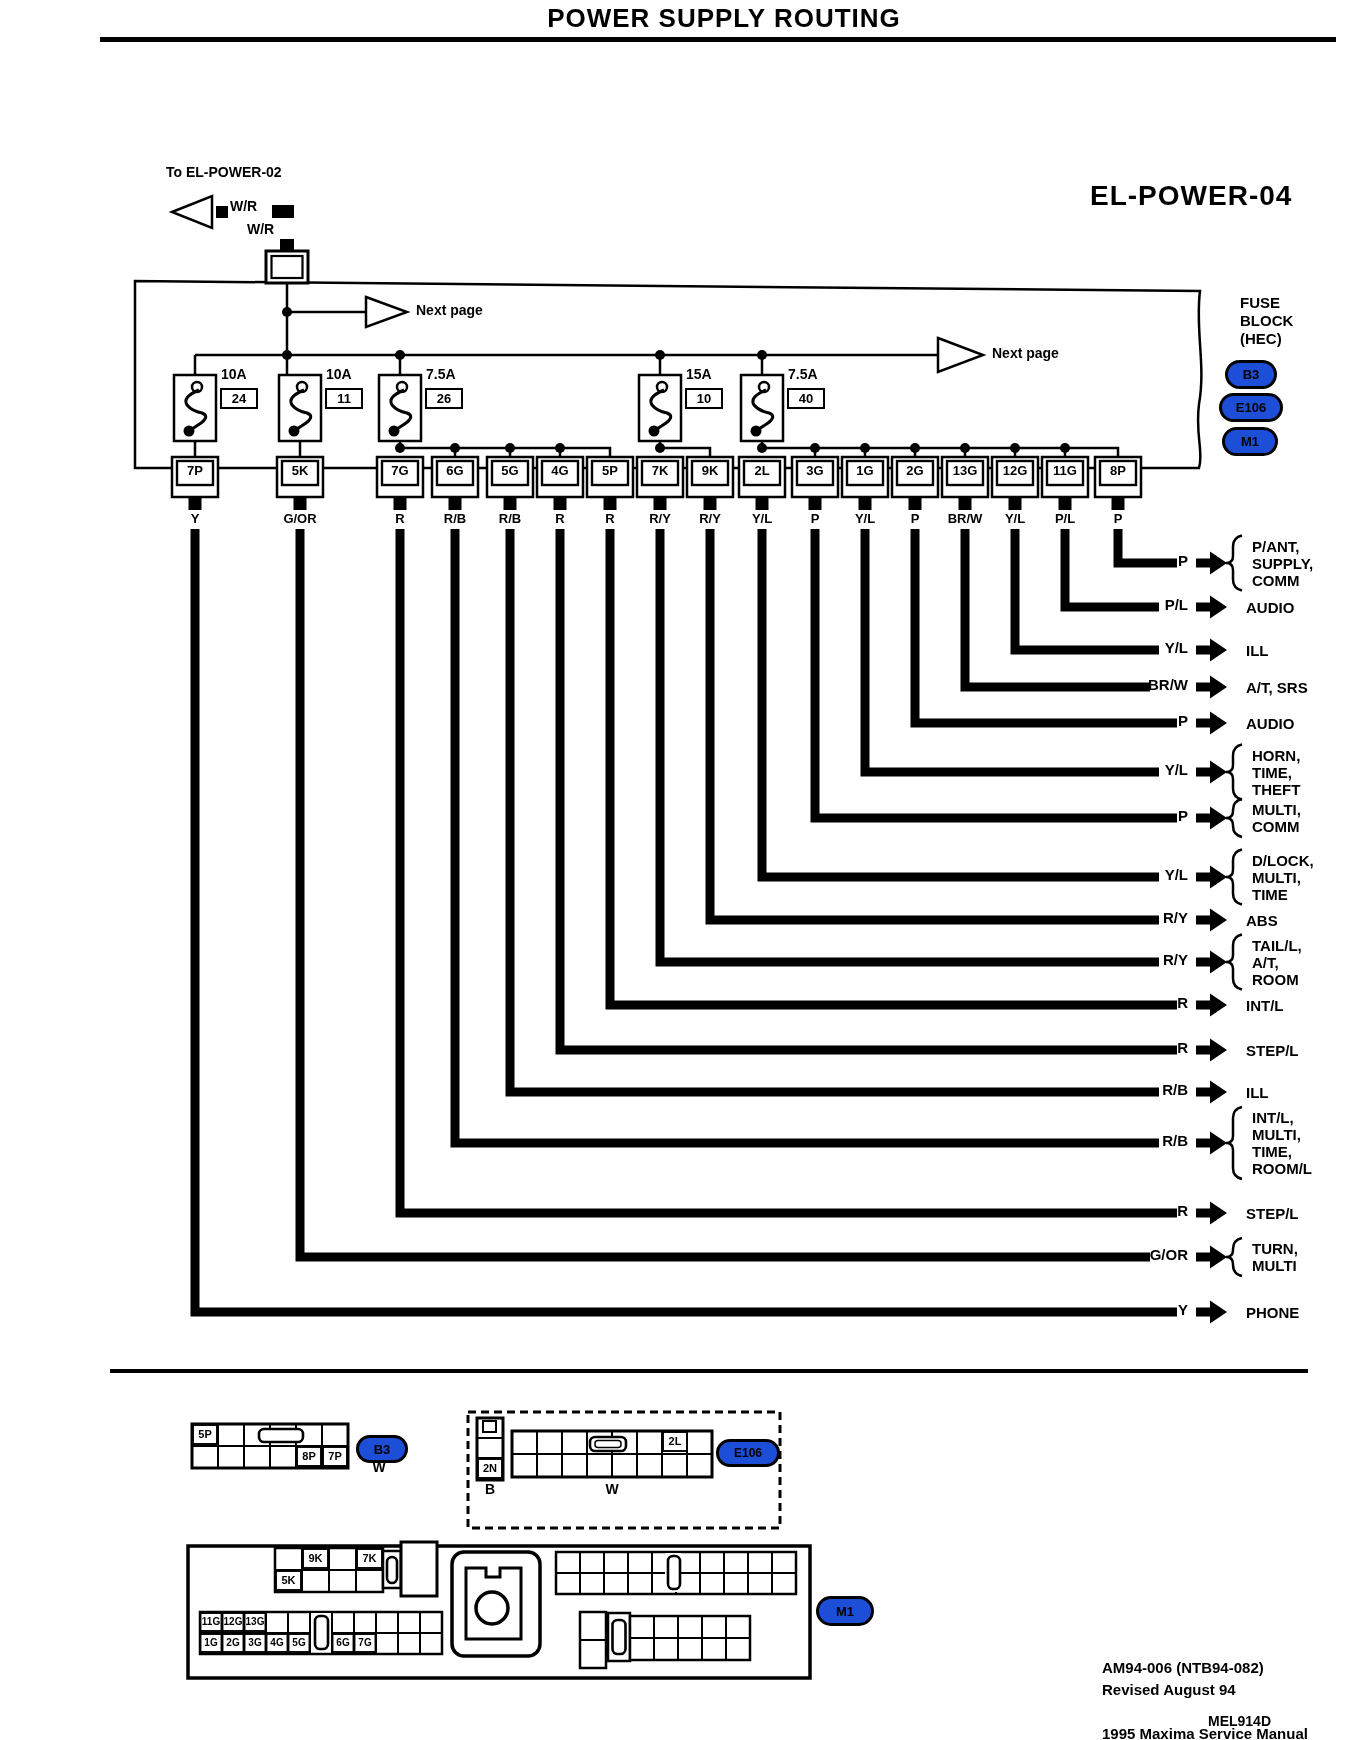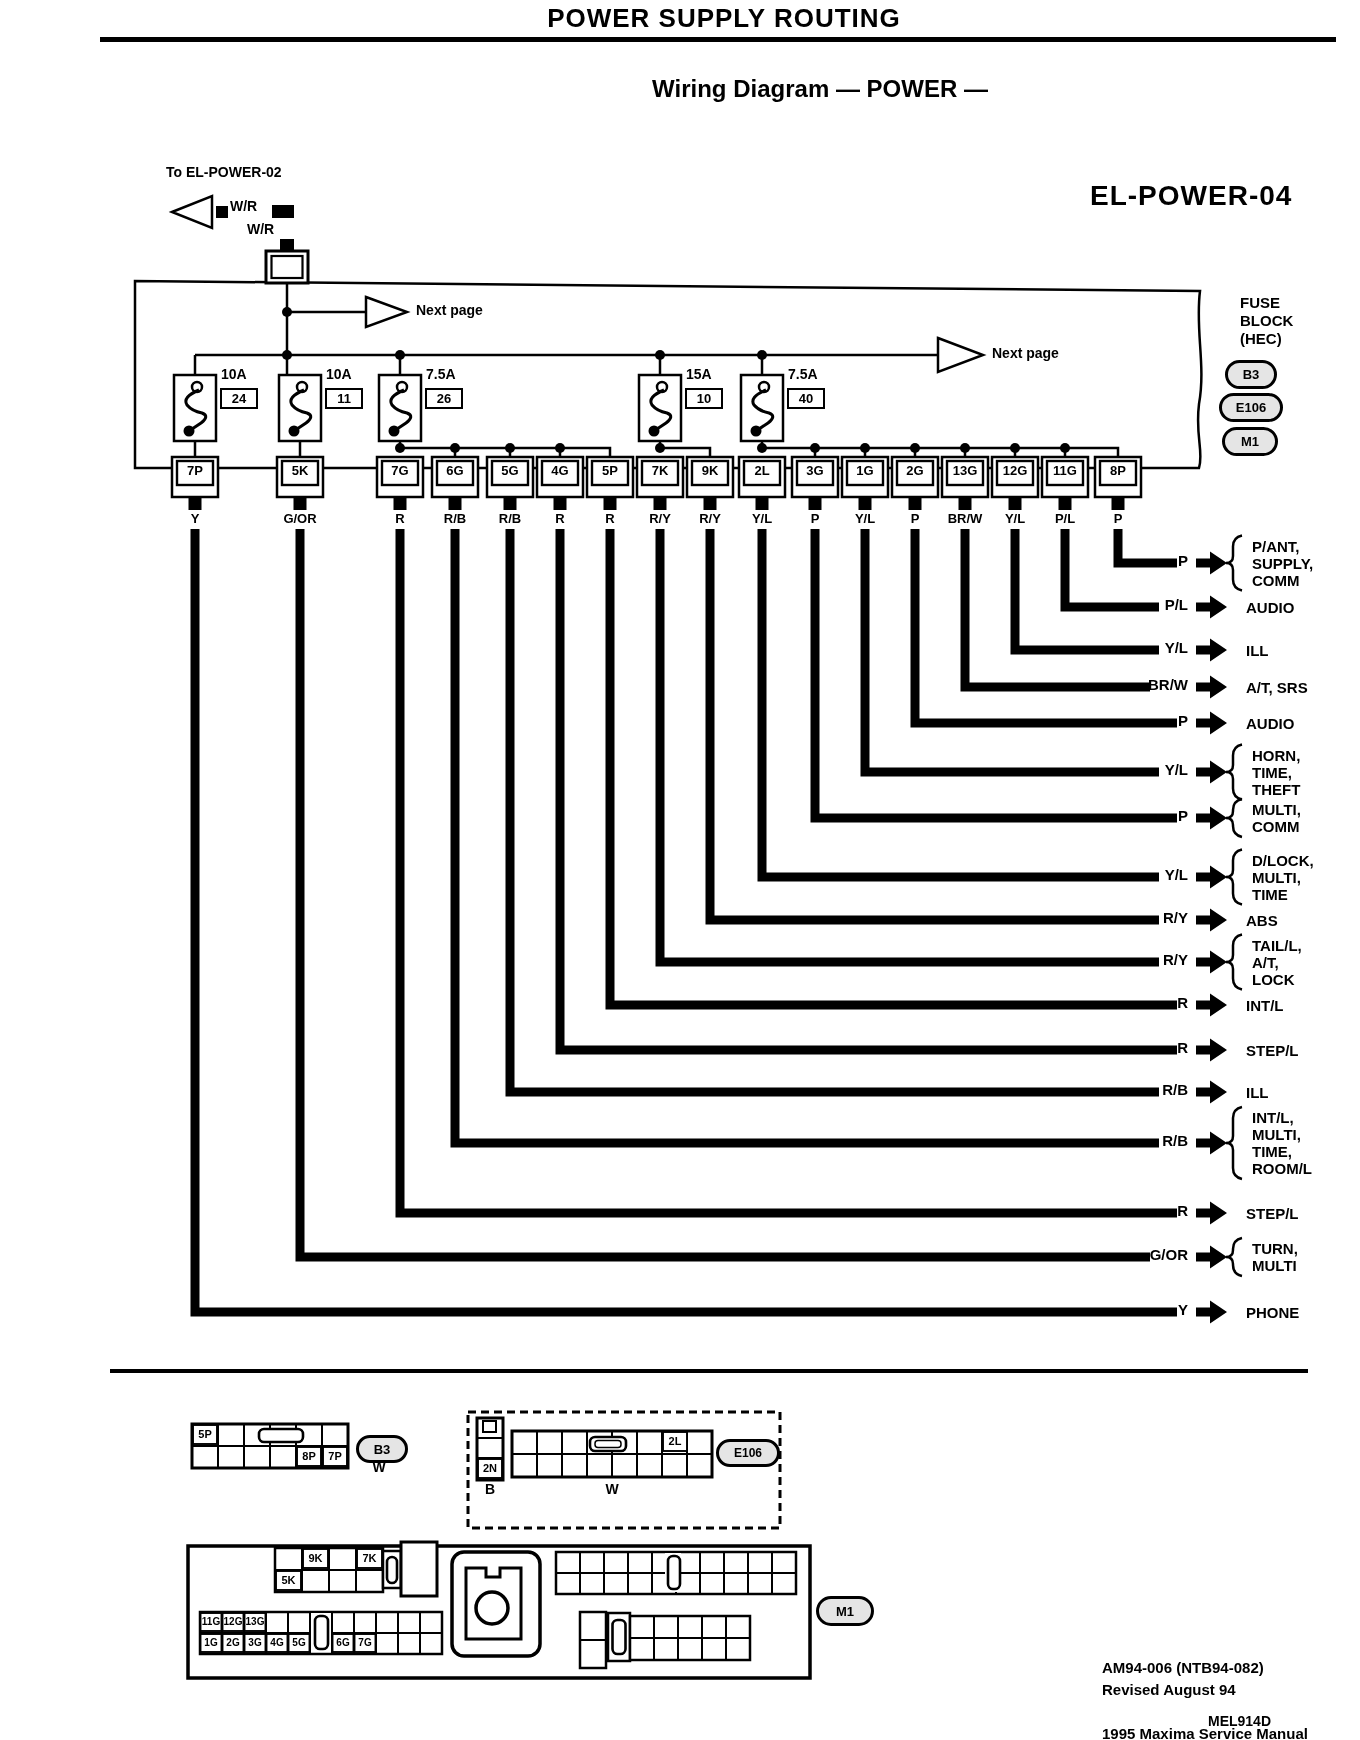--- a/index.html
+++ b/index.html
@@ -1,33 +1,32 @@
 <!DOCTYPE html>
 <html><head>
 <meta charset="utf-8">
 <style>
   html,body{margin:0;padding:0;background:#888;}
   .page{position:relative;width:1360px;height:1740px;background:#ffffff;color:#000;
         font-family:"Liberation Sans",sans-serif;overflow:hidden;margin:0 auto;}
   .lbl{position:absolute;font-weight:bold;white-space:nowrap;line-height:1.12;color:#000;}
   .rule{position:absolute;background:#000;}
   .oval{position:absolute;border:3px solid #000;border-radius:999px;font-weight:bold;
-        display:flex;align-items:center;justify-content:center;background:#e5e5e5;}
+        display:flex;align-items:center;justify-content:center;background:#1d4ed8;}
   .numbox{position:absolute;border:2.5px solid #000;font-weight:bold;text-align:center;
           background:#fff;font-size:13px;line-height:17px;}
   svg{position:absolute;left:0;top:0;}
 </style>
 </head>
 <body>
 
 <div class="page" id="pg">
 
   <div class="lbl" style="left:374px;top:4px;width:700px;text-align:center;font-size:26px;letter-spacing:1px">POWER SUPPLY ROUTING</div>
   <div class="rule" style="left:100px;top:37px;width:1236px;height:5px"></div>
-  <div class="lbl" style="left:470px;top:76px;width:700px;text-align:center;font-size:24px">Wiring Diagram — POWER —</div>
   <div class="lbl" style="left:1090px;top:180px;font-size:28px;letter-spacing:1px">EL-POWER-04</div>
 
   <div class="lbl" style="left:166px;top:165px;font-size:14px">To EL-POWER-02</div>
   <div class="lbl" style="left:186px;top:204px;width:22px;text-align:center;font-size:13px">C</div>
   <div class="lbl" style="left:230px;top:199px;font-size:14px">W/R</div>
   <div class="lbl" style="left:247px;top:222px;font-size:14px">W/R</div>
   <div class="lbl" style="left:266px;top:258px;width:42px;text-align:center;font-size:14px">2N</div>
 
   <div class="lbl" style="left:367px;top:304px;width:24px;text-align:center;font-size:14px">F</div>
   <div class="lbl" style="left:416px;top:303px;font-size:14px">Next page</div>
@@ -367,21 +366,21 @@
     <div class="lbl" style="left: 1252px; top: 819px; font-size: 15px; text-align: left;">COMM</div>
     <div class="lbl" style="left: 1096px; top: 867px; width: 92px; font-size: 15px; text-align: right;">Y/L</div>
     <div class="lbl" style="left: 1252px; top: 852.5px; font-size: 15px; text-align: left;">D/LOCK,</div>
     <div class="lbl" style="left: 1252px; top: 869.5px; font-size: 15px; text-align: left;">MULTI,</div>
     <div class="lbl" style="left: 1252px; top: 886.5px; font-size: 15px; text-align: left;">TIME</div>
     <div class="lbl" style="left: 1096px; top: 910px; width: 92px; font-size: 15px; text-align: right;">R/Y</div>
     <div class="lbl" style="left: 1246px; top: 912.5px; font-size: 15px; text-align: left;">ABS</div>
     <div class="lbl" style="left: 1096px; top: 952px; width: 92px; font-size: 15px; text-align: right;">R/Y</div>
     <div class="lbl" style="left: 1252px; top: 937.5px; font-size: 15px; text-align: left;">TAIL/L,</div>
     <div class="lbl" style="left: 1252px; top: 954.5px; font-size: 15px; text-align: left;">A/T,</div>
-    <div class="lbl" style="left: 1252px; top: 971.5px; font-size: 15px; text-align: left;">LOCK</div>
+    <div class="lbl" style="left: 1252px; top: 971.5px; font-size: 15px; text-align: left;">ROOM</div>
     <div class="lbl" style="left: 1096px; top: 995px; width: 92px; font-size: 15px; text-align: right;">R</div>
     <div class="lbl" style="left: 1246px; top: 997.5px; font-size: 15px; text-align: left;">INT/L</div>
     <div class="lbl" style="left: 1096px; top: 1040px; width: 92px; font-size: 15px; text-align: right;">R</div>
     <div class="lbl" style="left: 1246px; top: 1042.5px; font-size: 15px; text-align: left;">STEP/L</div>
     <div class="lbl" style="left: 1096px; top: 1082px; width: 92px; font-size: 15px; text-align: right;">R/B</div>
     <div class="lbl" style="left: 1246px; top: 1084.5px; font-size: 15px; text-align: left;">ILL</div>
     <div class="lbl" style="left: 1096px; top: 1133px; width: 92px; font-size: 15px; text-align: right;">R/B</div>
     <div class="lbl" style="left: 1252px; top: 1110px; font-size: 15px; text-align: left;">INT/L,</div>
     <div class="lbl" style="left: 1252px; top: 1127px; font-size: 15px; text-align: left;">MULTI,</div>
     <div class="lbl" style="left: 1252px; top: 1144px; font-size: 15px; text-align: left;">TIME,</div>

